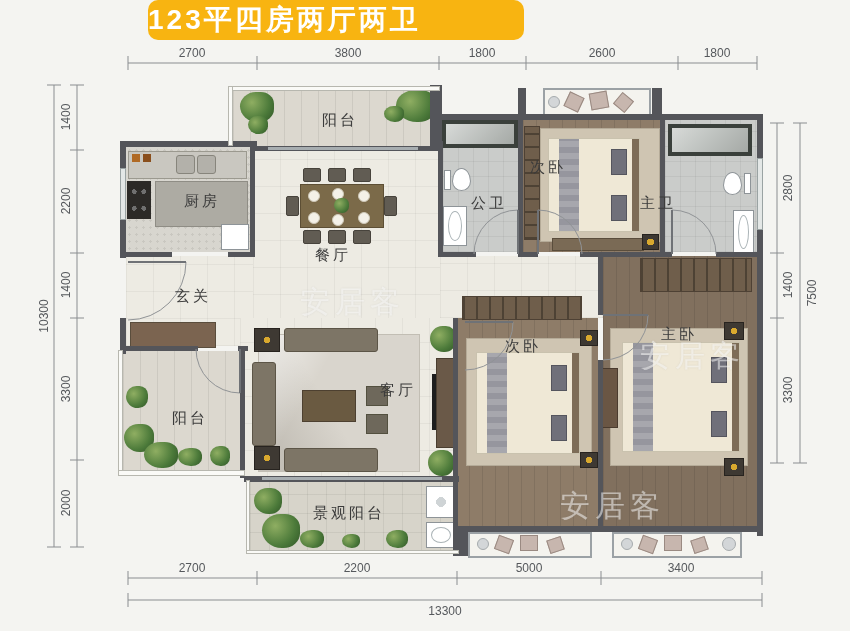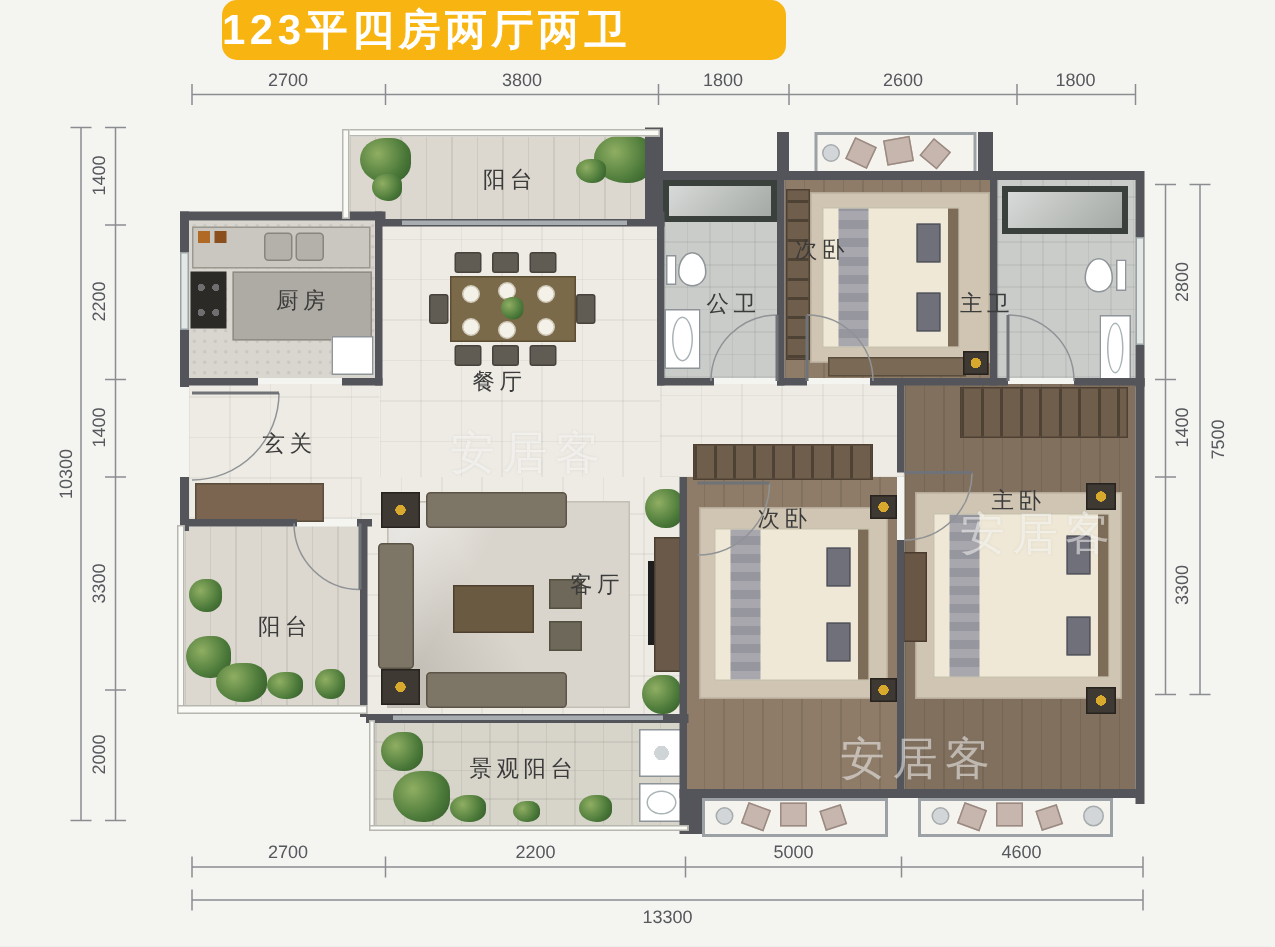--- a/index.html
+++ b/index.html
@@ -138,21 +138,21 @@
 
   <div class="dim" style="left:162px;top:46px">2700</div>
   <div class="dim" style="left:318px;top:46px">3800</div>
   <div class="dim" style="left:452px;top:46px">1800</div>
   <div class="dim" style="left:572px;top:46px">2600</div>
   <div class="dim" style="left:687px;top:46px">1800</div>
 
   <div class="dim" style="left:162px;top:561px">2700</div>
   <div class="dim" style="left:327px;top:561px">2200</div>
   <div class="dim" style="left:499px;top:561px">5000</div>
-  <div class="dim" style="left:651px;top:561px">4600</div>
+  <div class="dim" style="left:651px;top:561px">3400</div>
   <div class="dim" style="left:415px;top:604px">13300</div>
 
   <div class="dim v" style="left:36px;top:110px">1400</div>
   <div class="dim v" style="left:36px;top:194px">2200</div>
   <div class="dim v" style="left:36px;top:278px">1400</div>
   <div class="dim v" style="left:36px;top:382px">3300</div>
   <div class="dim v" style="left:36px;top:496px">2000</div>
   <div class="dim v" style="left:14px;top:309px">10300</div>
 
   <div class="dim v" style="left:758px;top:181px">2800</div>

